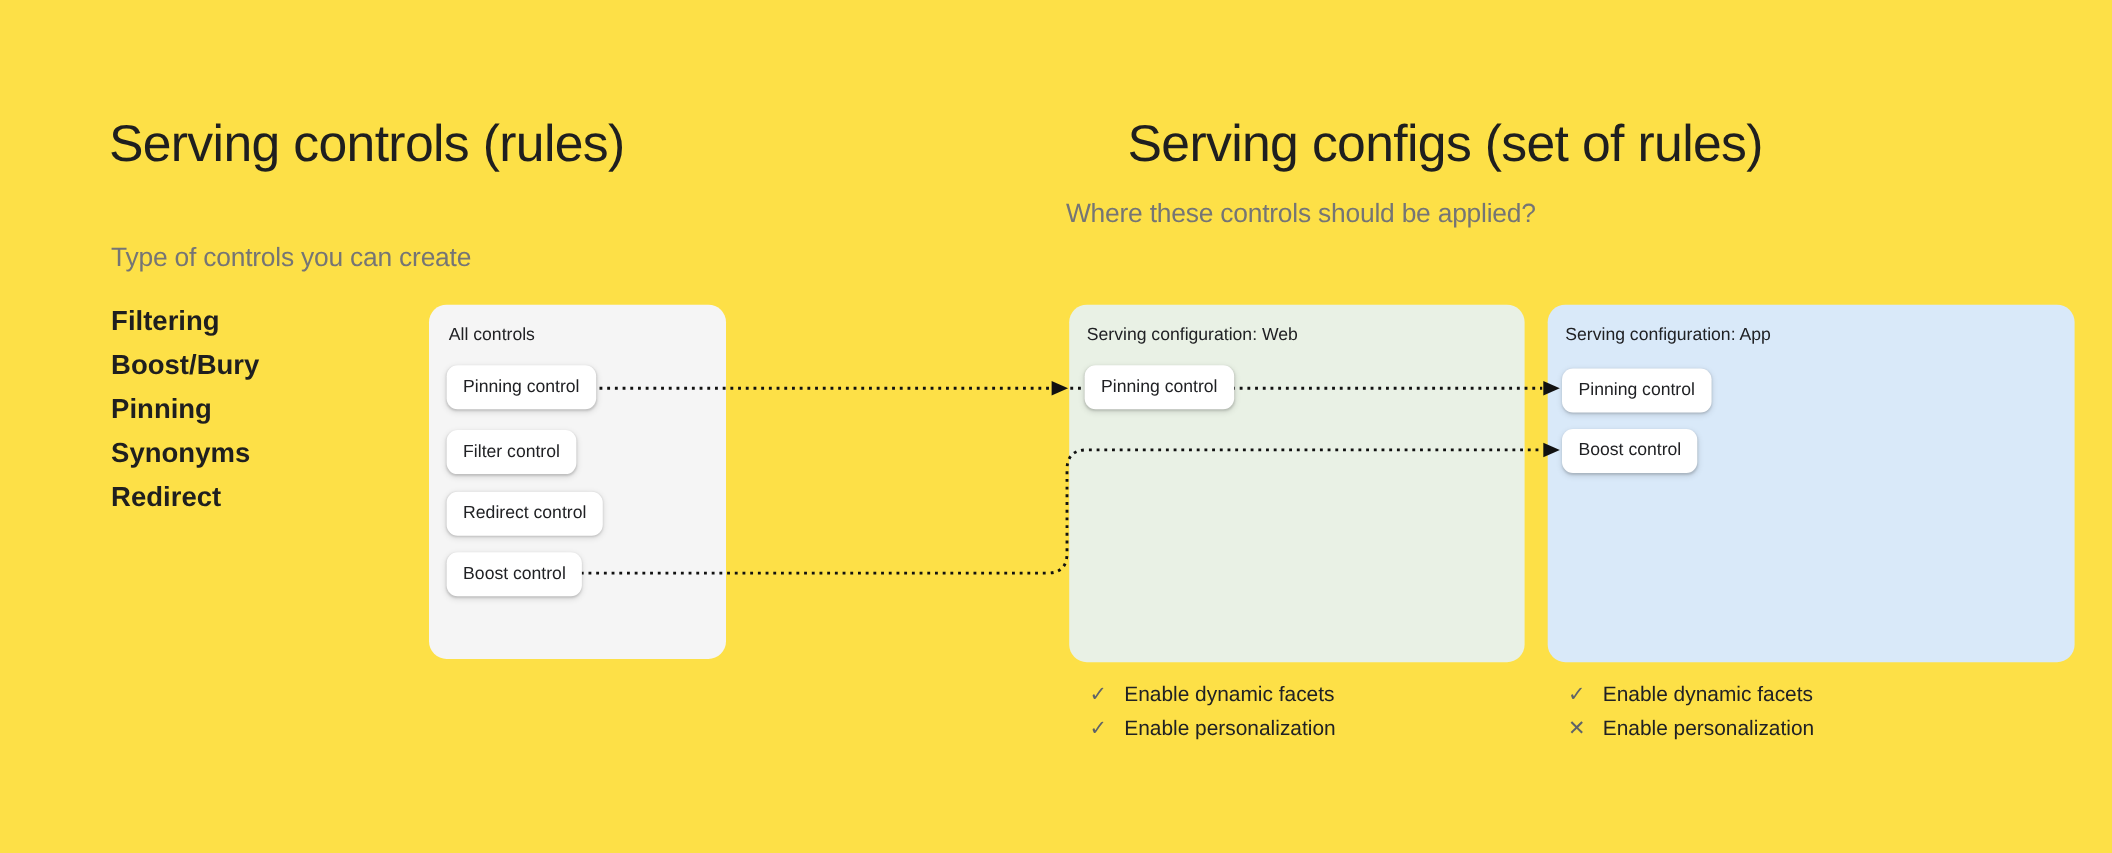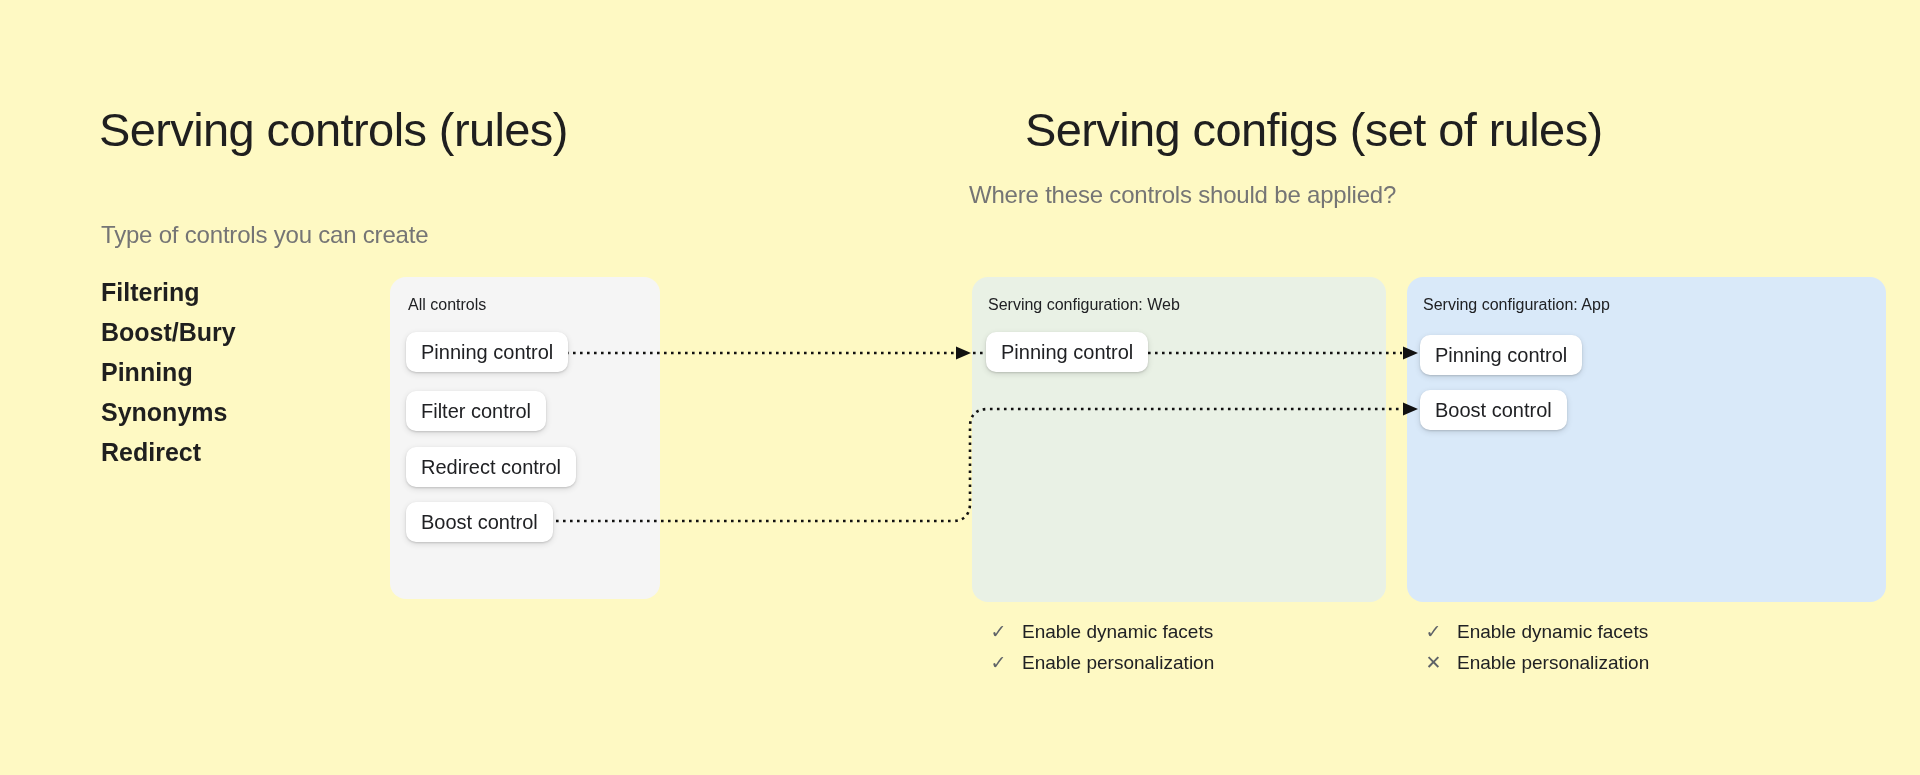--- a/index.html
+++ b/index.html
@@ -1,21 +1,21 @@
 <!DOCTYPE html>
 <html><head>
 <meta charset="utf-8">
 <style>
   * { box-sizing: border-box; }
   html, body { margin: 0; padding: 0; background: #ffffff; }
   .canvas {
     position: relative;
     width: 1920px;
     height: 775px;
-    background: #fef9c3;
+    background: #fde047;
     font-family: "Liberation Sans", sans-serif;
     overflow: hidden;
   }
 
   
   .title {
     position: absolute;
     margin: 0;
     font-size: 47px;
     font-weight: 400;
@@ -96,21 +96,21 @@
 
   
   .chip {
     position: absolute;
     z-index: 3;
     height: 40px;
     line-height: 40px;
     padding: 0 15px;
     background: #ffffff;
     border-radius: 10px;
-    font-size: 20px;
+    font-size: 16px;
     color: #202124;
     white-space: nowrap;
     box-shadow: 0 1px 2px rgba(0,0,0,0.14), 0 2px 6px rgba(0,0,0,0.12);
   }
 
   
   .features {
     position: absolute;
     z-index: 1;
     display: flex;

